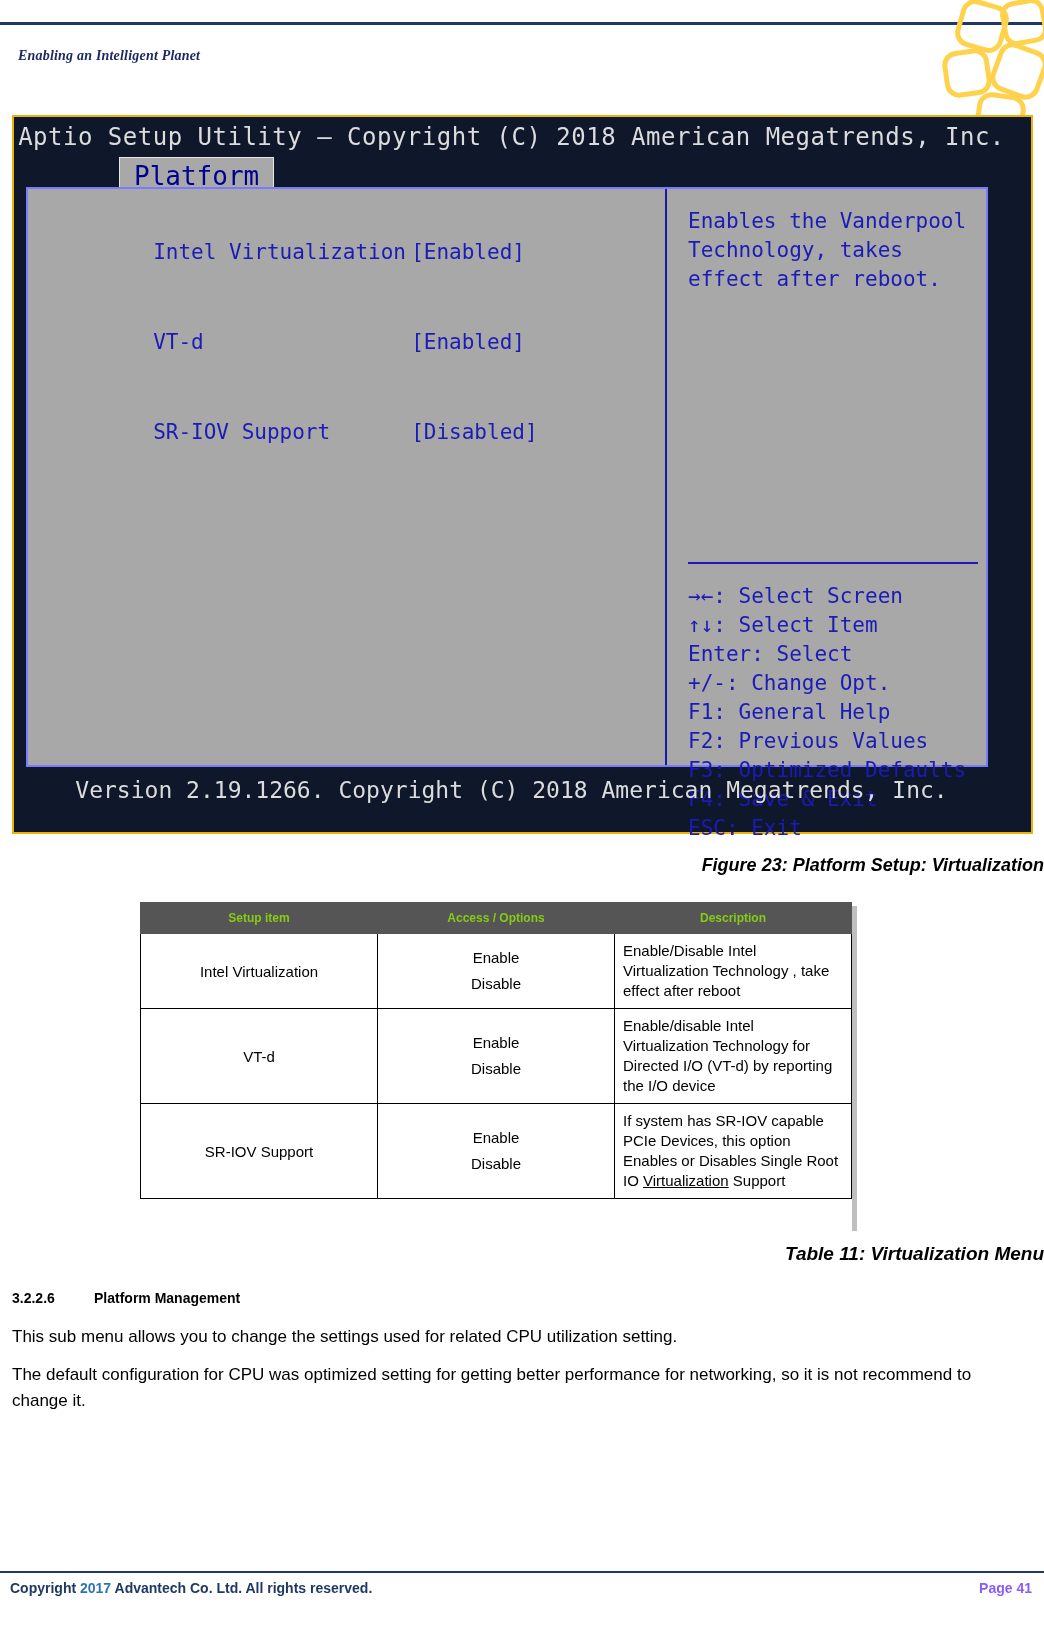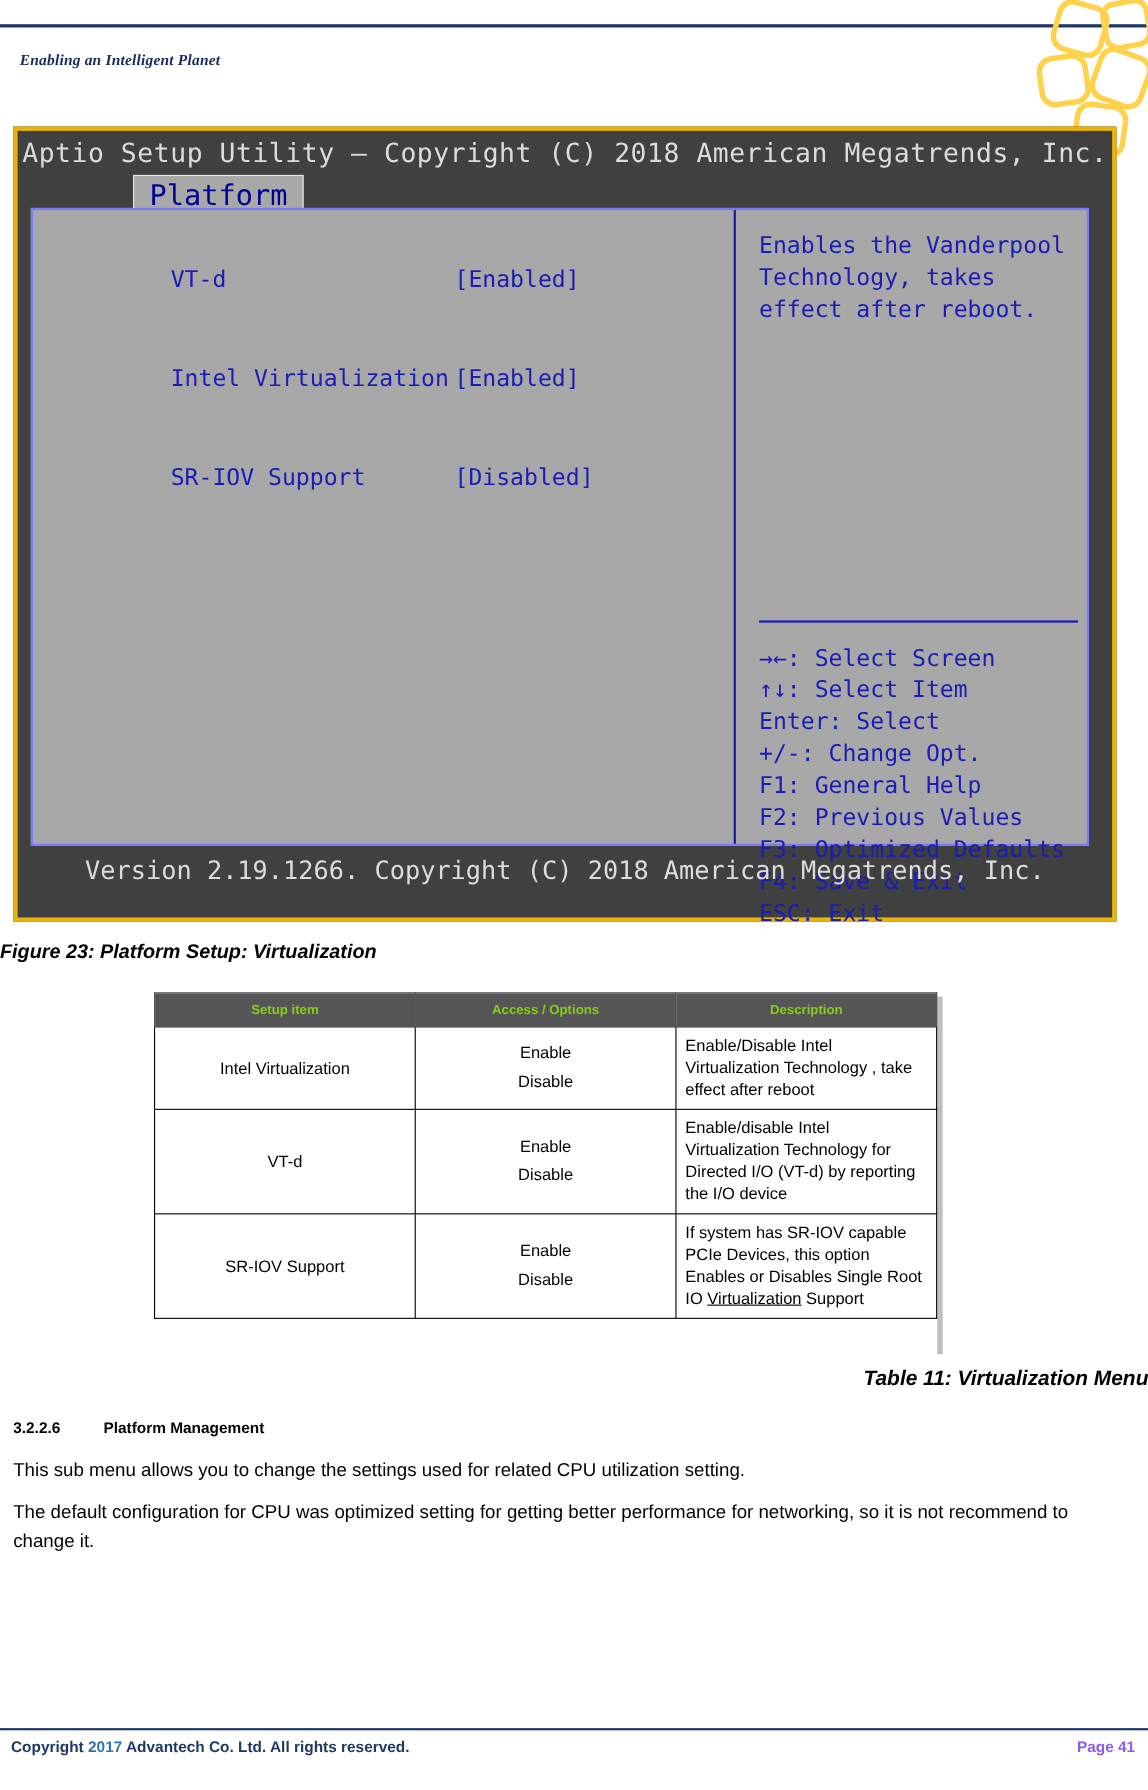--- a/index.html
+++ b/index.html
@@ -58,24 +58,25 @@
     pointer-events: none;
   }
 
   
   .bios {
     position: absolute;
     left: 12px;
     top: 115px;
     width: 995px;
     height: 715px;
-    background: #404040;
-    border: 4px solid #eab308;
+    background: #0f172a;
+    border: 2px solid #eab308;
     font-family: "DejaVu Sans Mono", monospace;
     color: #d9d9d9;
+    padding-left: 22px;
   }
   .bios-title {
     position: absolute;
     left: 0;
     top: 6px;
     width: 995px;
     text-align: center;
     font-size: 24px;
     letter-spacing: 0.5px;
     color: #dcdcdc;
@@ -168,21 +169,21 @@
     font-size: 23px;
     color: #dcdcdc;
   }
 
   
   .figure-caption {
     position: absolute;
     left: 0;
     top: 855px;
     width: 1044px;
-    text-align: left;
+    text-align: right;
     font-size: 18px;
     font-weight: bold;
     font-style: italic;
     color: #000;
   }
 
   
   .tbl-wrap {
     position: absolute;
     left: 140px;
@@ -303,24 +304,24 @@
   </g>
 </svg>
 
 <div class="bios">
   <div class="bios-title">Aptio Setup Utility – Copyright (C) 2018 American Megatrends, Inc.</div>
   <div class="bios-tab">Platform</div>
 
   <div class="bios-body">
     <div class="bios-left">
       <div class="bios-row">
-        <span class="lbl">VT-d</span><span>[Enabled]</span>
+        <span class="lbl">Intel Virtualization</span><span>[Enabled]</span>
       </div>
       <div class="bios-row">
-        <span class="lbl">Intel Virtualization</span><span>[Enabled]</span>
+        <span class="lbl">VT-d</span><span>[Enabled]</span>
       </div>
       <div class="bios-row">
         <span class="lbl">SR-IOV Support</span><span>[Disabled]</span>
       </div>
     </div>
 
     <div class="bios-divider"></div>
 
     <div class="bios-right">
       <div class="help-text">Enables the Vanderpool Technology, takes effect after reboot.</div>

